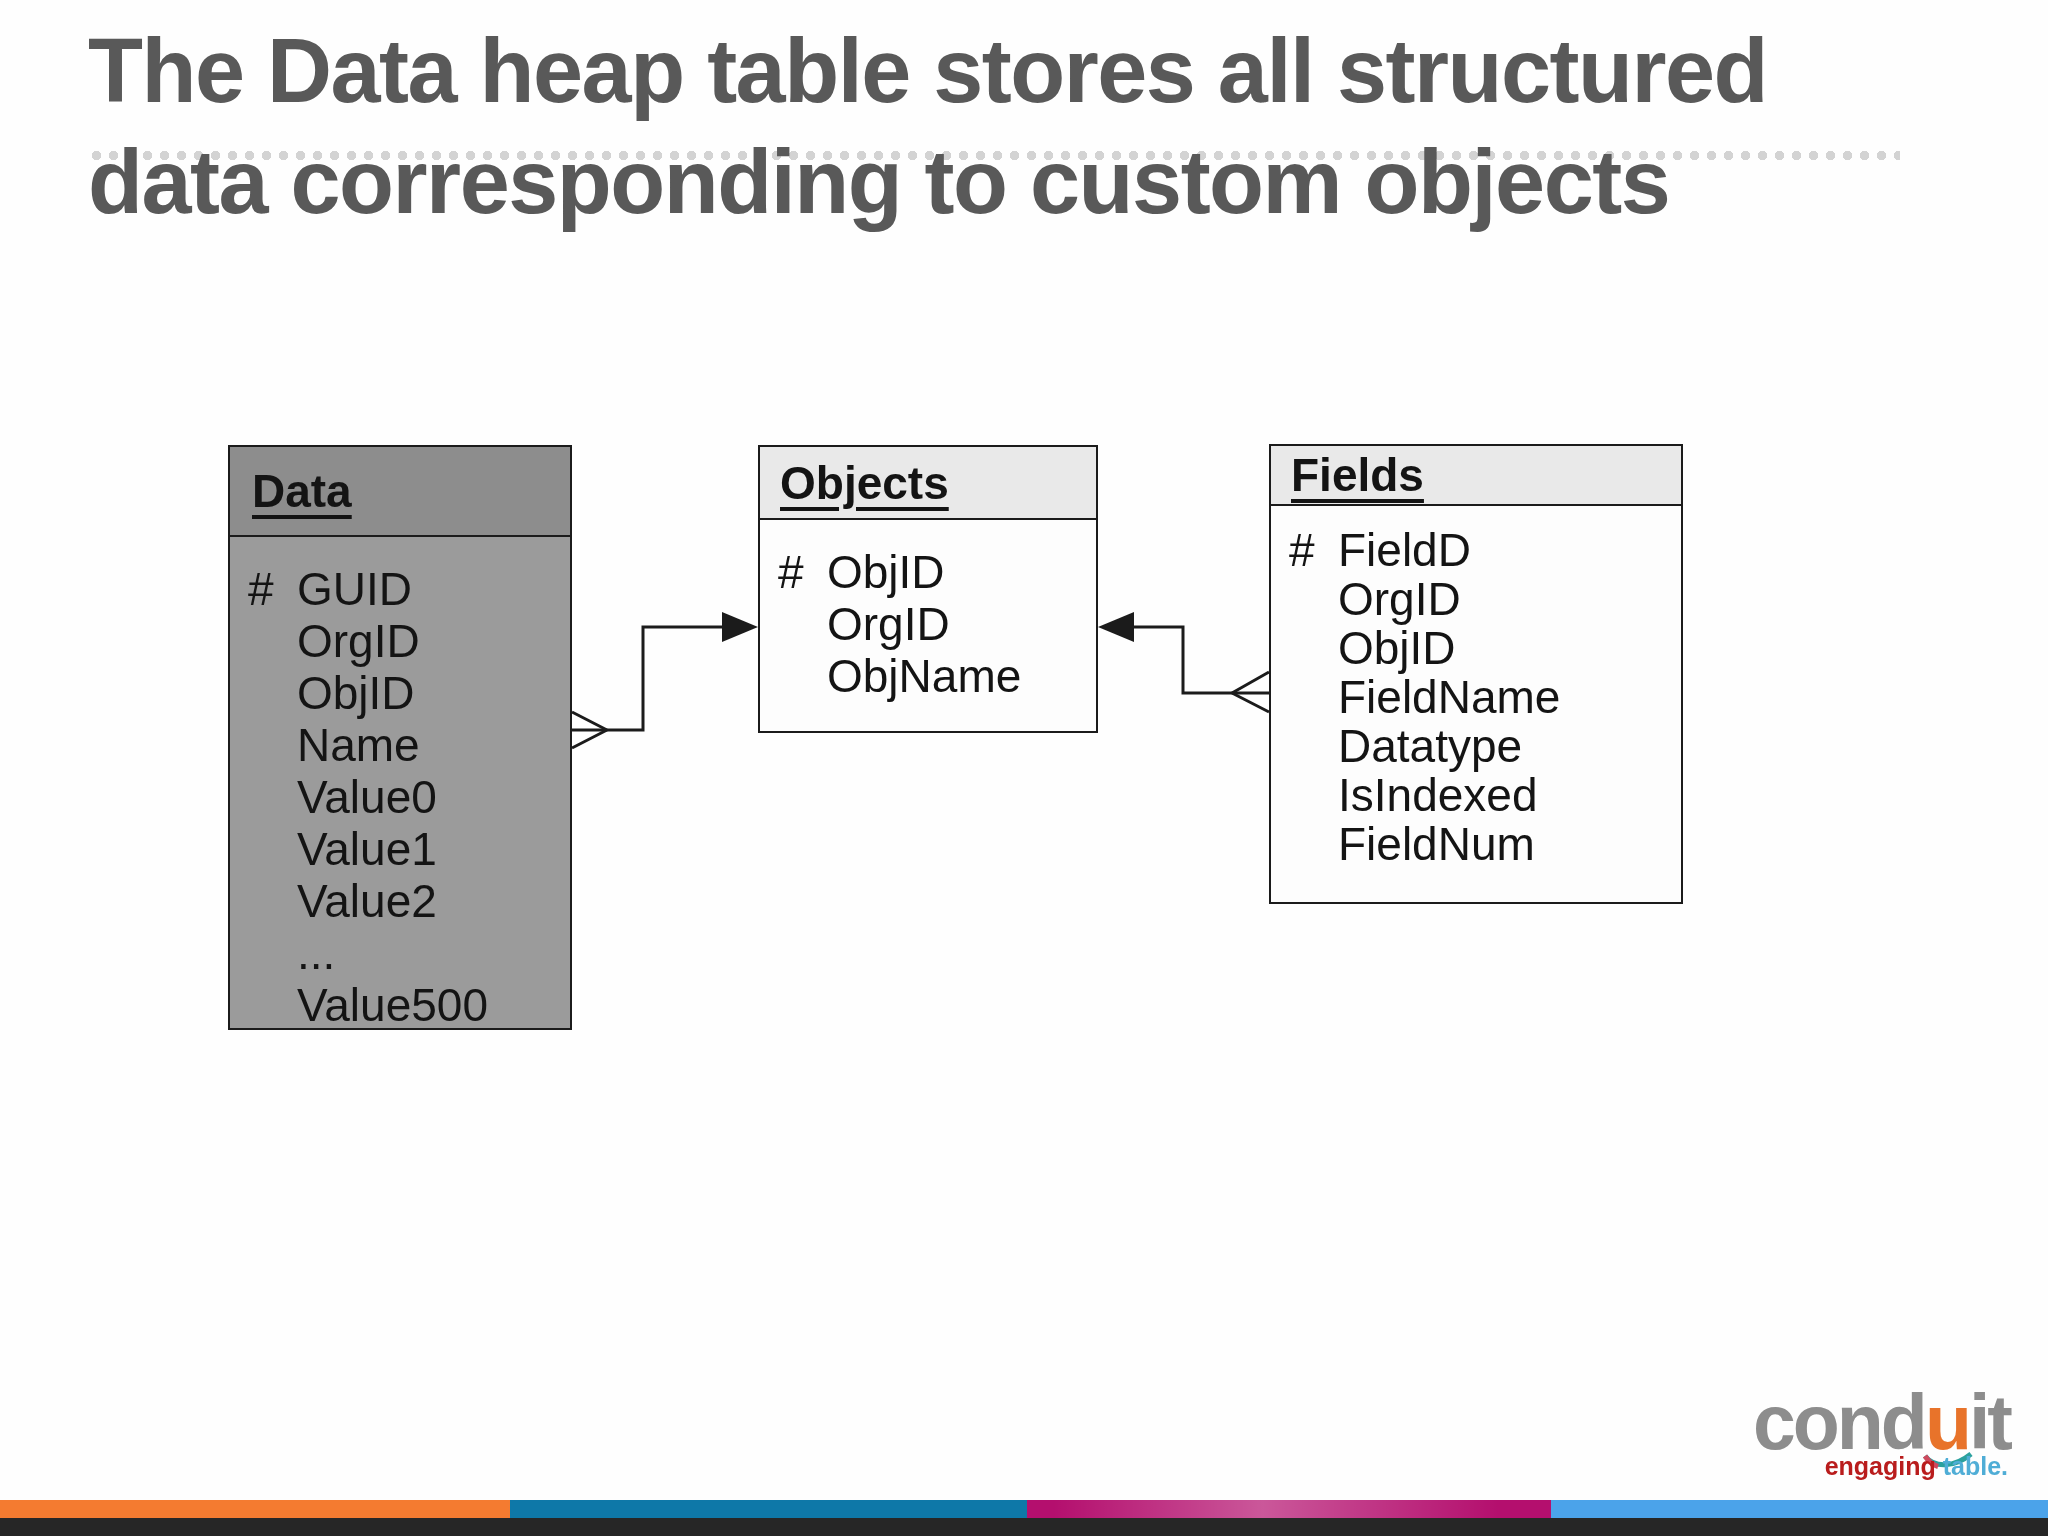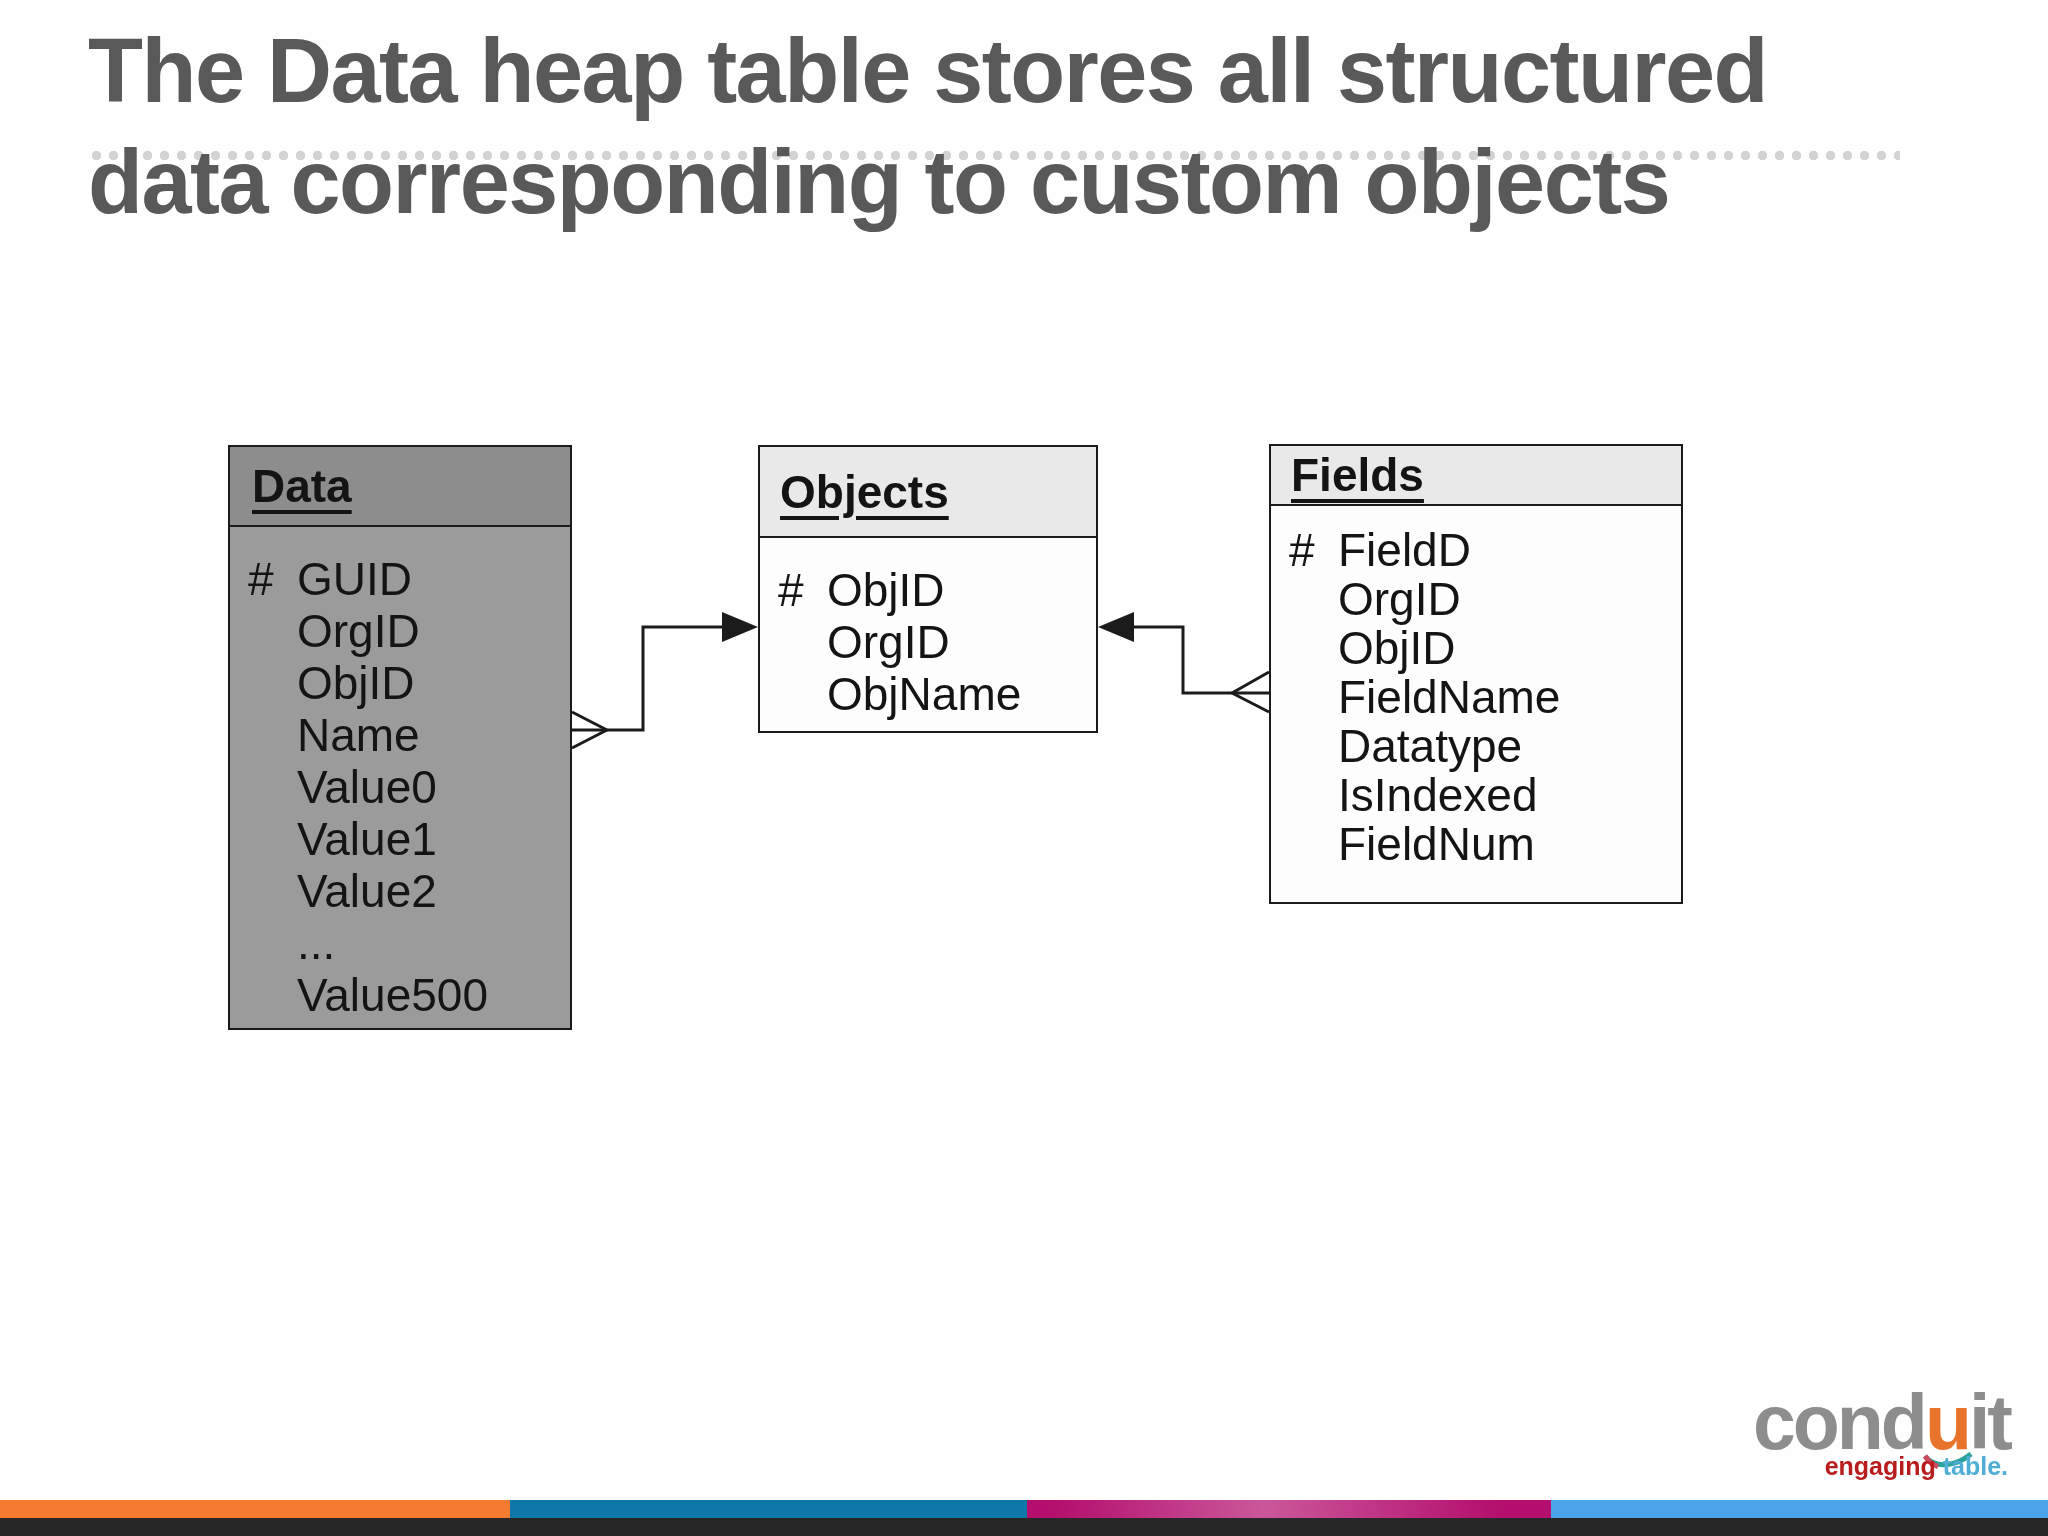--- a/index.html
+++ b/index.html
@@ -26,24 +26,24 @@
   .erd .thead{
     box-sizing:border-box;border-bottom:2px solid #1b1b1b;
     display:flex;align-items:center;padding-left:20px;font-weight:bold;
   }
   .erd .ttitle{
     text-decoration:underline;text-decoration-thickness:4px;text-underline-offset:8px;
   }
   .trow{display:flex;line-height:52px;padding-left:18px;white-space:nowrap;}
   .pk{width:49px;flex:none;}
   #tbl-data{left:228px;top:445px;width:344px;height:585px;background:#9b9b9b;}
-  #tbl-data .thead{height:80px;background:#8d8d8d;padding-left:22px;}
+  #tbl-data .thead{height:90px;background:#8d8d8d;padding-left:22px;}
   #tbl-data .tbody{padding-top:26px;}
   #tbl-objects{left:758px;top:445px;width:340px;height:288px;background:#fdfdfd;}
-  #tbl-objects .thead{height:91px;background:#e9e9e9;}
+  #tbl-objects .thead{height:73px;background:#e9e9e9;}
   #tbl-objects .tbody{padding-top:26px;}
   #tbl-fields{left:1269px;top:444px;width:414px;height:460px;background:#fdfdfd;}
   #tbl-fields .thead{height:60px;background:#e9e9e9;}
   #tbl-fields .tbody{padding-top:20px;}
   #tbl-fields .trow{line-height:49px;}
   
   .connectors{position:absolute;left:0;top:0;width:2048px;height:1536px;pointer-events:none;}
   
   .logo-text{
     position:absolute;right:38px;top:1378px;

